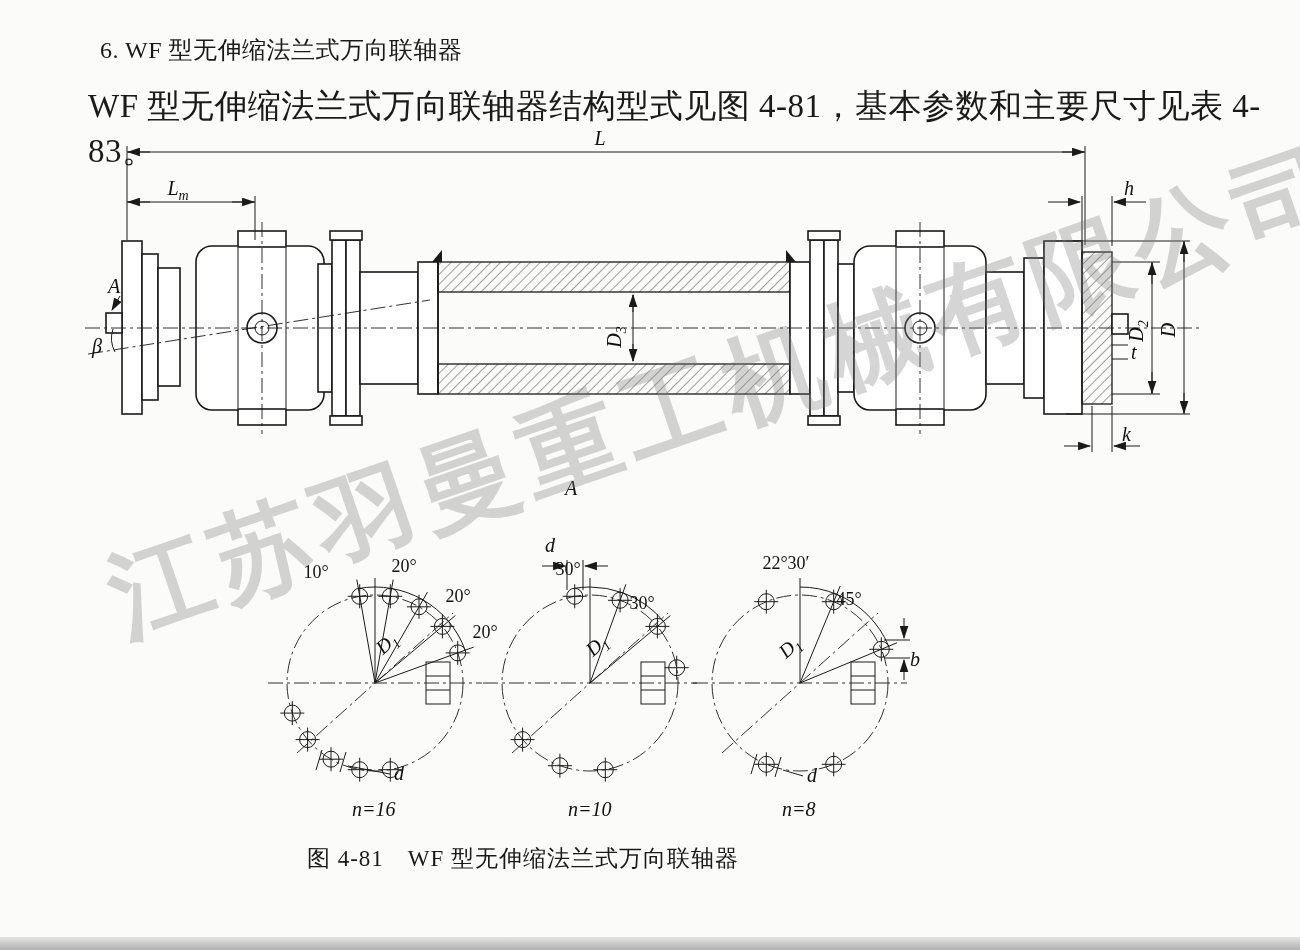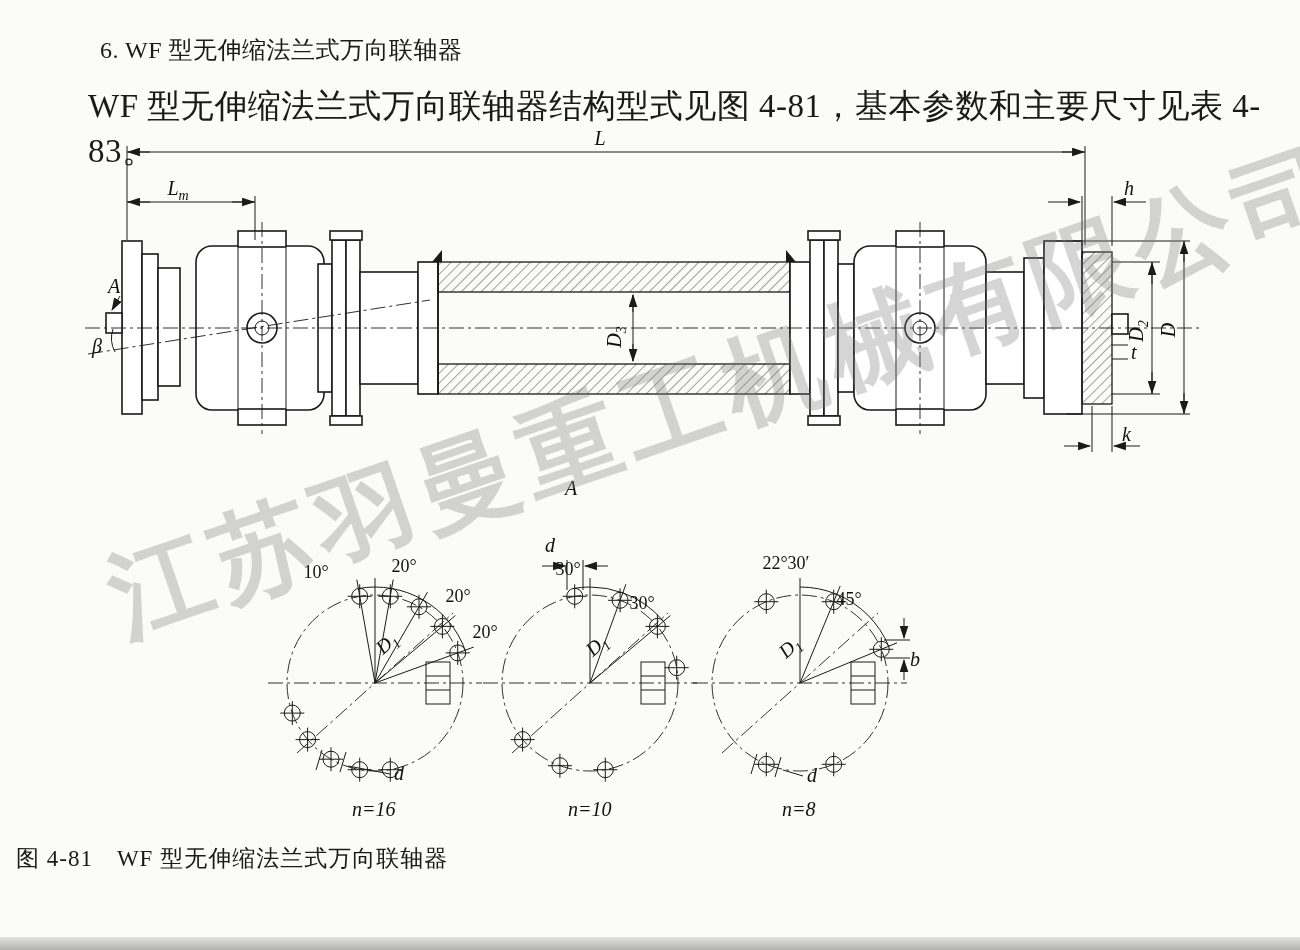--- a/index.html
+++ b/index.html
@@ -3,21 +3,21 @@
 <meta charset="utf-8">
 <style>
   html,body{margin:0;padding:0}
   body{
     width:1300px;height:950px;position:relative;overflow:hidden;
     background:#fbfbf9;color:#1a1a1a;
     font-family:"Liberation Serif", serif;
   }
   .heading{position:absolute;left:100px;top:34px;font-size:24px;letter-spacing:.5px;z-index:3}
   .intro{position:absolute;left:88px;top:84px;font-size:33px;letter-spacing:.5px;z-index:3}
-  .caption{position:absolute;left:16px;top:843px;width:1036px;text-align:left;font-size:23px;letter-spacing:1px;z-index:3}
+  .caption{position:absolute;left:5px;top:843px;width:1036px;text-align:center;font-size:23px;letter-spacing:1px;z-index:3}
   .watermark{
     position:absolute;left:92px;top:540px;z-index:6;pointer-events:none;white-space:nowrap;
     font-family:"Liberation Sans", sans-serif;font-weight:700;font-size:100px;letter-spacing:8px;
     color:rgba(128,128,128,.33);transform:rotate(-19deg);transform-origin:0 0;
   }
   .bottom-edge{position:absolute;left:0;bottom:0;width:100%;height:13px;
     background:linear-gradient(#e2e2e0,#b2b2b0);z-index:4}
   svg.fig{position:absolute;left:0;top:0;z-index:2}
 
   

